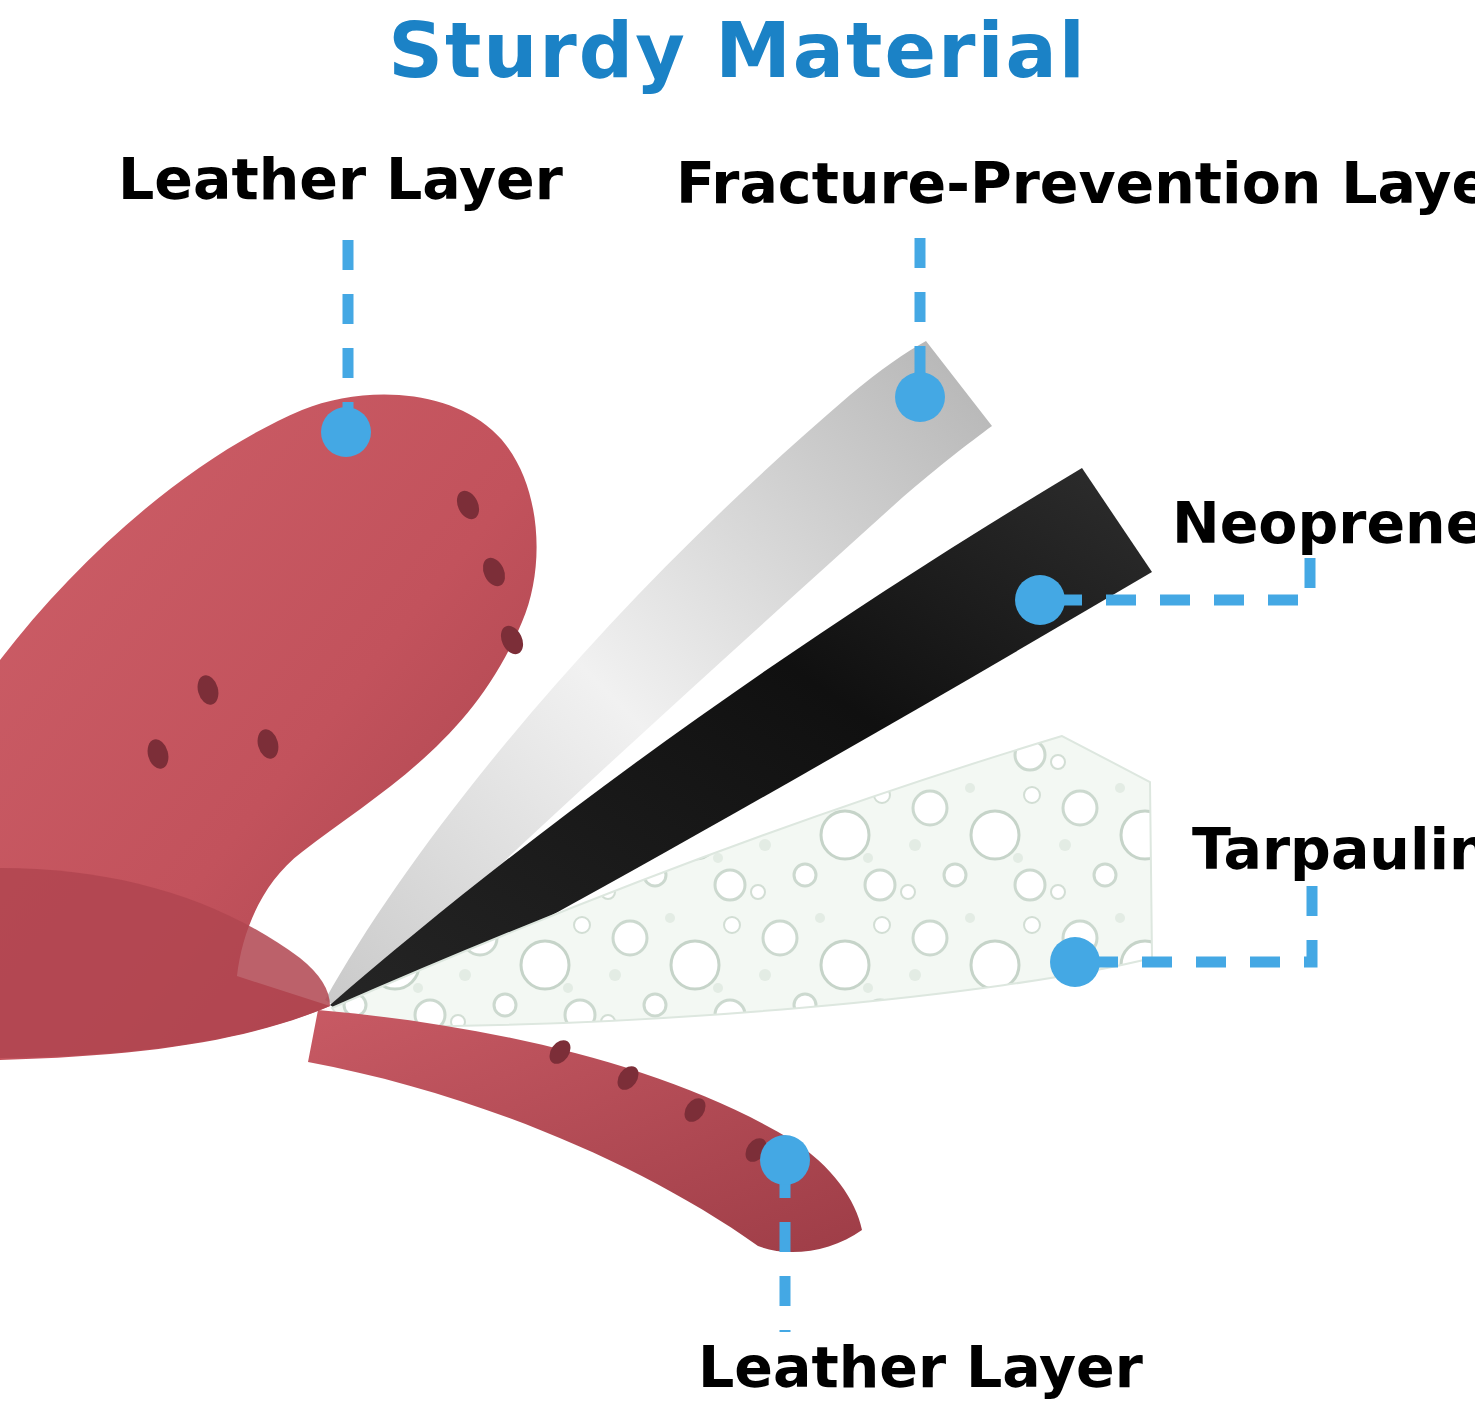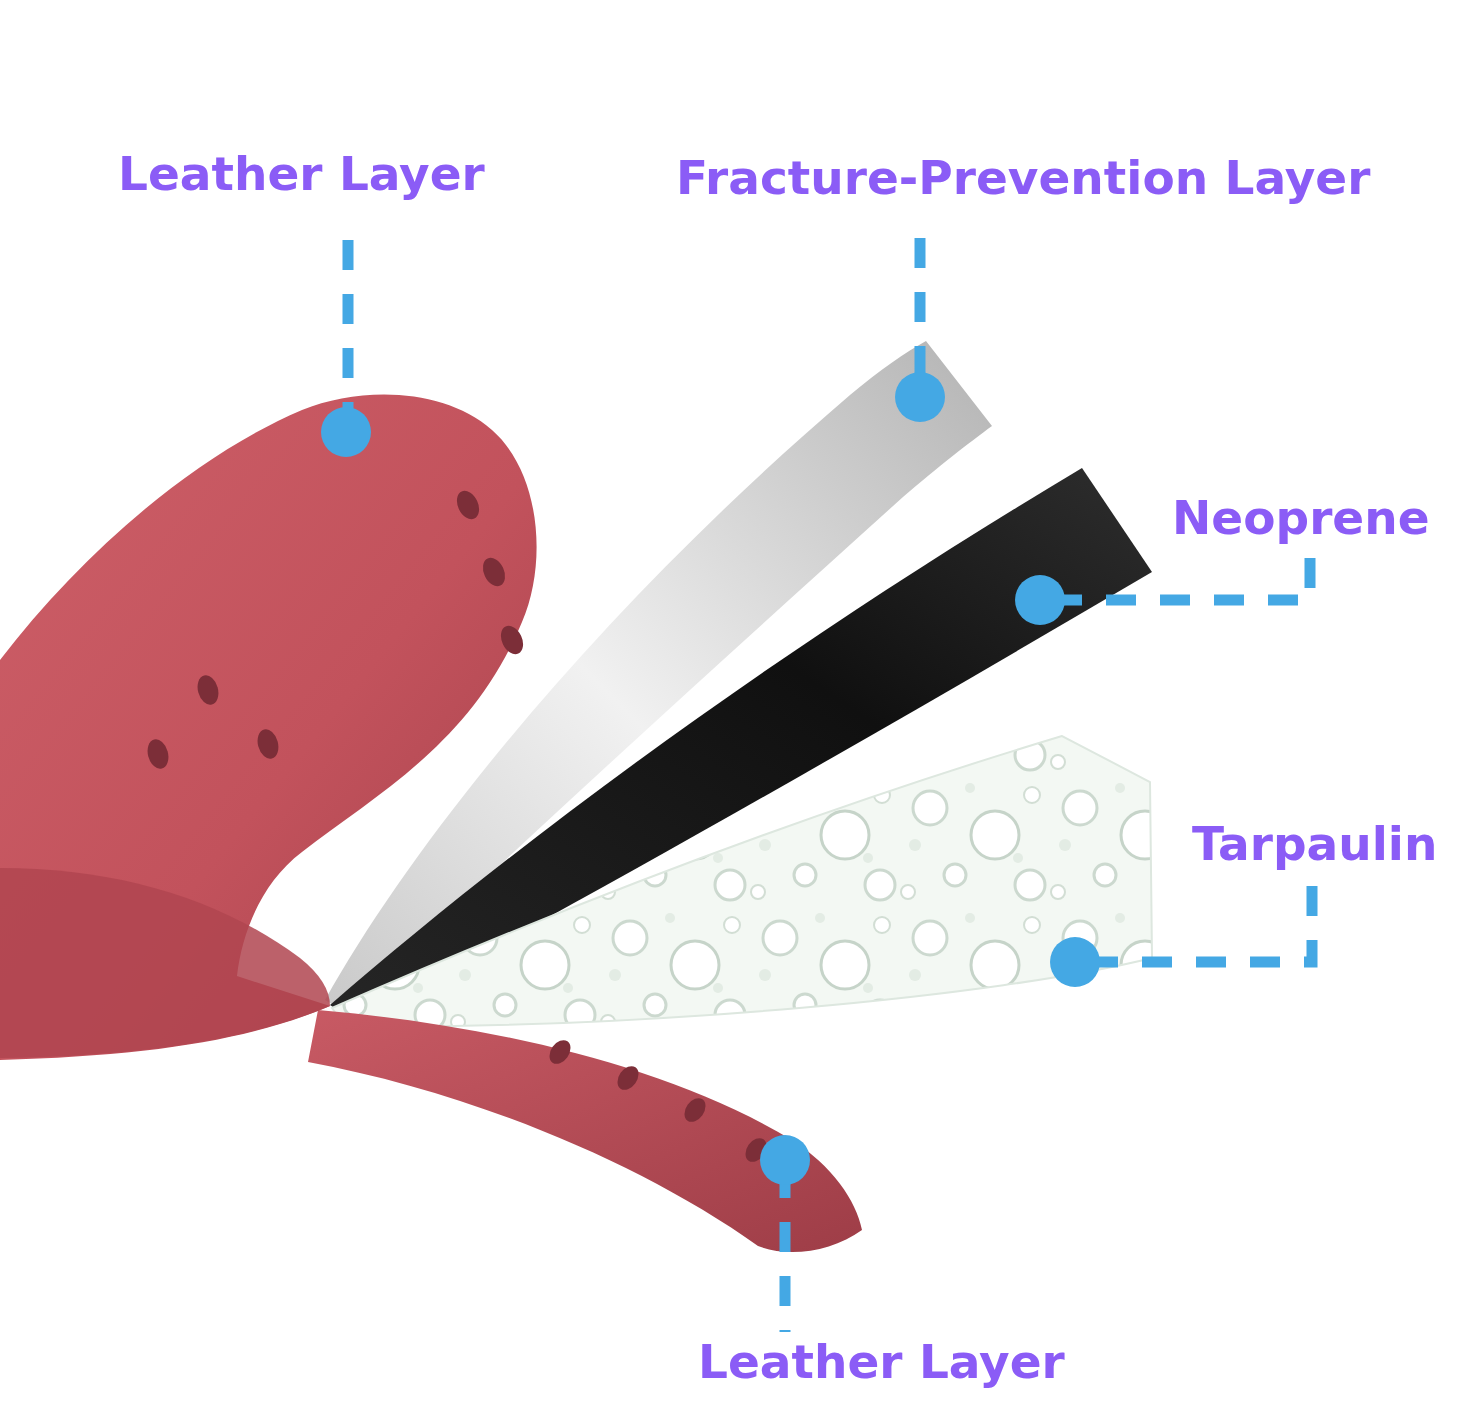--- a/index.html
+++ b/index.html
@@ -17,23 +17,23 @@
     left:0; top:6px;
     width:100%;
     text-align:center;
     font-size:76px;
     font-weight:700;
     color:#1b82c6;
     letter-spacing:2px;
   }
   .callout-label{
     position:absolute;
-    font-size:47px;
+    font-size:57px;
     font-weight:700;
-    color:#8b5cf6;
+    color:#000000;
     white-space:nowrap;
   }
   .lbl-leather-top{left:118px; top:146px;}
   .lbl-fracture{left:676px; top:150px;}
   .lbl-neoprene{left:1172px; top:490px;}
   .lbl-tarpaulin{left:1192px; top:816px;}
   .lbl-leather-bottom{left:698px; top:1334px;}
 </style>
 </head>
 <body>
@@ -136,20 +136,21 @@
 
     <g>
       <circle cx="346" cy="432" r="25" fill="#44a8e4"></circle>
       <circle cx="920" cy="397" r="25" fill="#44a8e4"></circle>
       <circle cx="1040" cy="600" r="25" fill="#44a8e4"></circle>
       <circle cx="1075" cy="962" r="25" fill="#44a8e4"></circle>
       <circle cx="785" cy="1160" r="25" fill="#44a8e4"></circle>
     </g>
   </svg>
 
+  <div class="page-title">Sturdy Material</div>
 
   <div class="callout-label lbl-leather-top">Leather Layer</div>
 
   <div class="callout-label lbl-fracture">Fracture-Prevention Layer</div>
 
   <div class="callout-label lbl-neoprene">Neoprene</div>
 
   <div class="callout-label lbl-tarpaulin">Tarpaulin</div>
 
   <div class="callout-label lbl-leather-bottom">Leather Layer</div>

